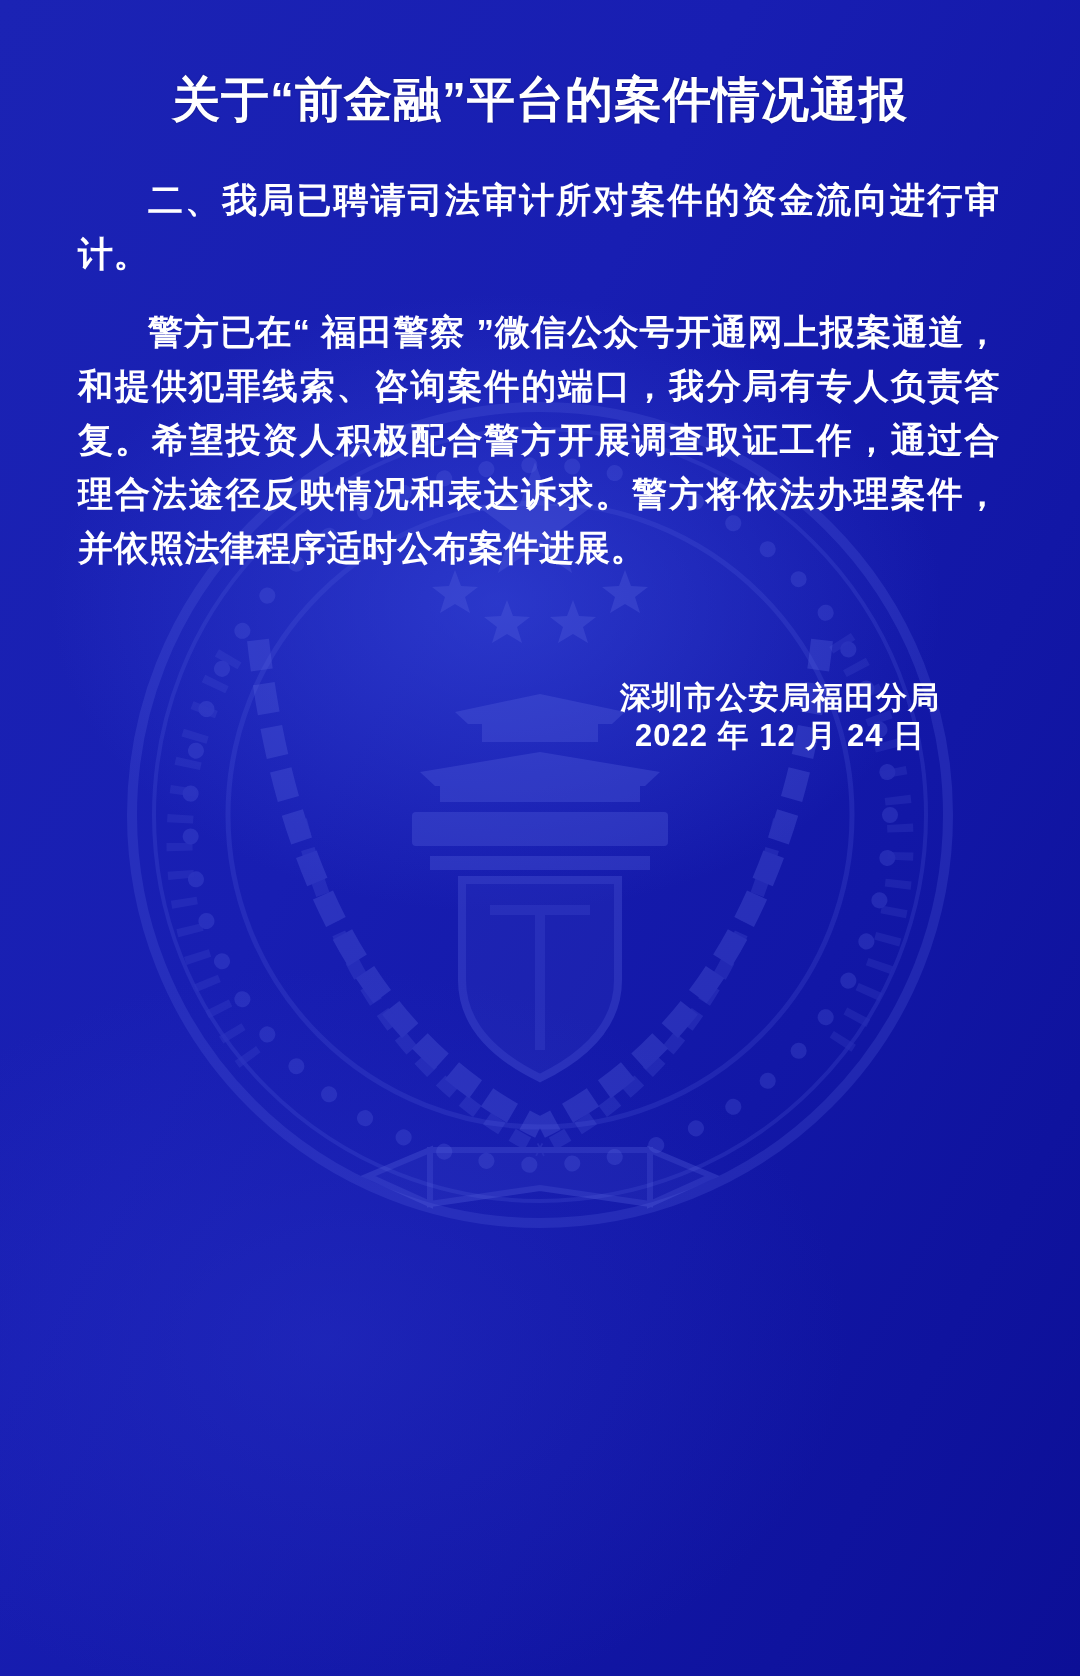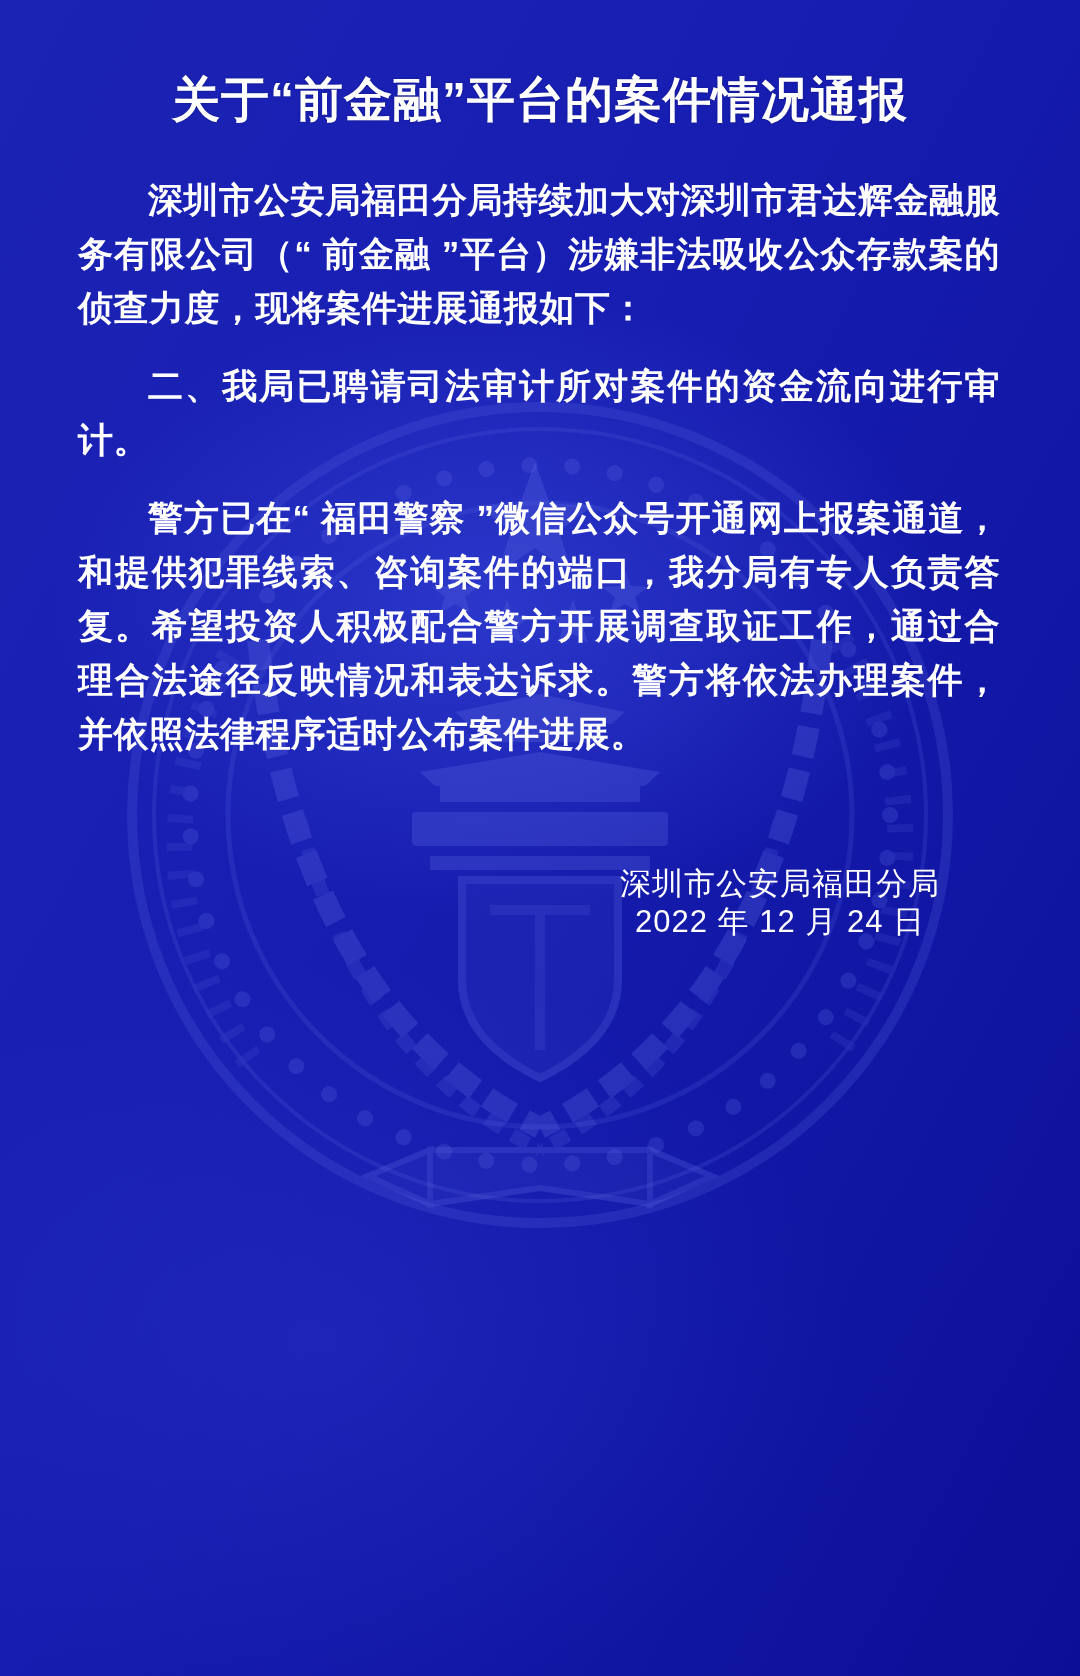--- a/index.html
+++ b/index.html
@@ -57,21 +57,21 @@
 
   .signature {
     margin-top: 104px;
     padding-right: 140px;
     text-align: right;
   }
   .signature .sig-inner {
     display: inline-block;
     text-align: center;
     font-size: 31px;
-    font-weight: 400;
+    font-weight: 700;
     line-height: 38px;
     letter-spacing: 1px;
   }
 </style>
 </head>
 <body>
 
 <div class="page">
 
   <svg class="watermark" viewBox="0 0 1080 1676" xmlns="http://www.w3.org/2000/svg" aria-hidden="true">
@@ -115,21 +115,20 @@
 
       <path d="M 430 1150 L 650 1150 L 650 1204 L 540 1188 L 430 1204 Z" fill="rgba(90,102,224,0.35)" stroke-width="6"></path>
       <path d="M 430 1150 L 368 1176 L 430 1204 Z M 650 1150 L 712 1176 L 650 1204 Z" fill="rgba(90,102,224,0.30)" stroke-width="6"></path>
     </g>
   </svg>
 
   <div class="content-layer">
     <h1 class="title">关于“前金融”平台的案件情况通报</h1>
 
     <div class="bodytext">
-      <p>深圳市公安局福田分局持续加大对深圳市君达辉金融服务有限公司（“ 前金融 ”平台）涉嫌非法吸收公众存款案的侦查力度，现将案件进展通报如下：</p>
       <p>二、我局已聘请司法审计所对案件的资金流向进行审计。</p>
       <p>警方已在“ 福田警察 ”微信公众号开通网上报案通道，和提供犯罪线索、咨询案件的端口，我分局有专人负责答复。希望投资人积极配合警方开展调查取证工作，通过合理合法途径反映情况和表达诉求。警方将依法办理案件，并依照法律程序适时公布案件进展。</p>
     </div>
 
     <div class="signature">
       <div class="sig-inner">
         <div>深圳市公安局福田分局</div>
         <div>2022 年 12 月 24 日</div>
       </div>
     </div>

